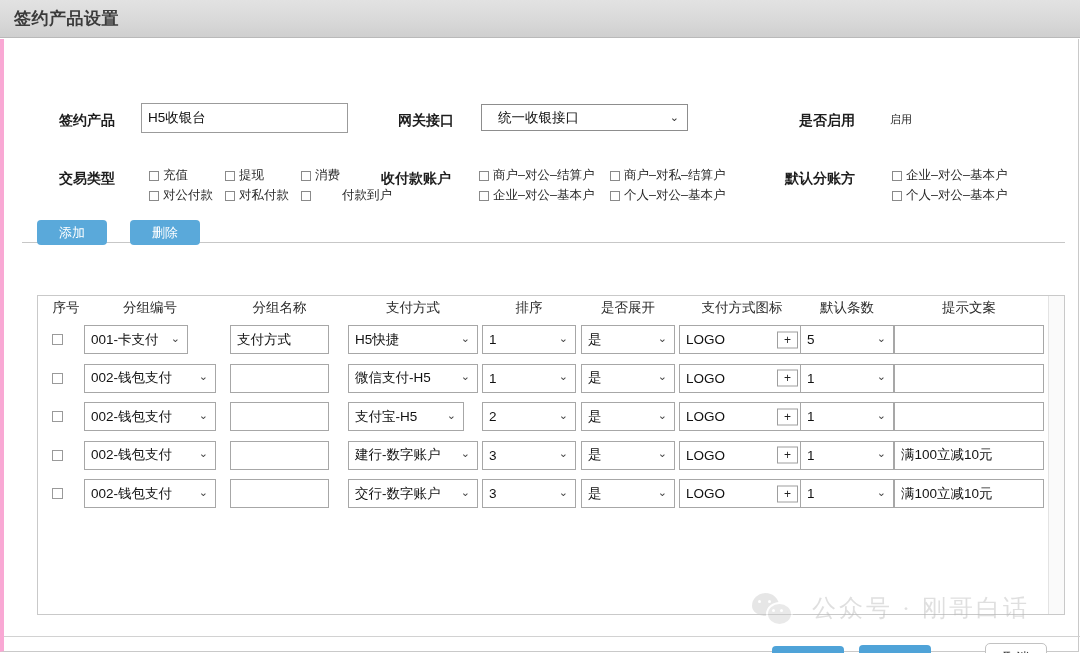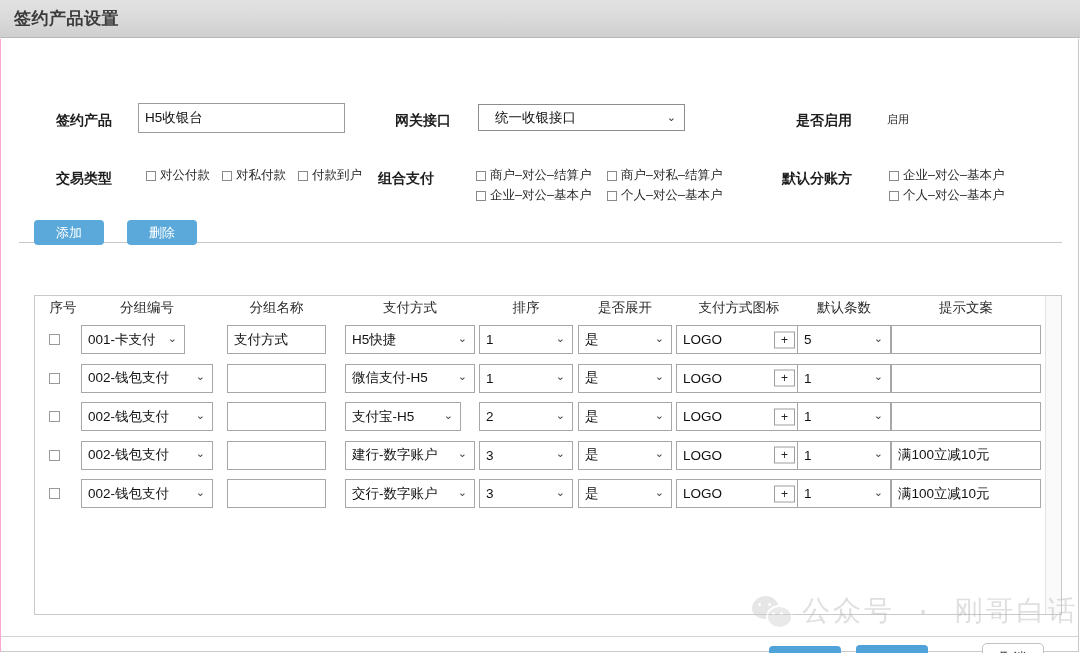--- a/index.html
+++ b/index.html
@@ -22,21 +22,21 @@
   .titlebar .title{
     padding-left:14px;
     font-size:17px;font-weight:bold;color:#3b3b3b;
     letter-spacing:.5px;
   }
 
   
   .frame{
     position:absolute;left:0;top:39px;
     width:1079px;height:613px;
-    border-left:1px solid #f9a8d4;
+    border-left:4px solid #f9a8d4;
     border-right:1px solid #c9c9c9;
     border-bottom:1px solid #c9c9c9;
     box-sizing:border-box;
     background:#fff;
   }
   .fld-label{
     font-weight:bold;font-size:14px;color:#1d1d1d;
     position:absolute;white-space:nowrap;
   }
   .txtbox{
@@ -160,23 +160,24 @@
   }
 
   
   .watermark{
     position:absolute;left:752px;top:592px;
     display:flex;align-items:center;
     pointer-events:none;user-select:none;
     opacity:.45;
   }
   .wm-text{
-    font-size:28px;color:#b9b9b9;letter-spacing:3px;
-    font-family:Liberation Mono, monospace;
+    font-size:24px;color:#b9b9b9;letter-spacing:3px;
+    font-family:Liberation Serif, serif;
     white-space:nowrap;
+    margin-left:10px;
   }
   .wm-logo{
     position:relative;width:42px;height:30px;margin-right:8px;flex:0 0 auto;
   }
   .wm-logo .b1{
     position:absolute;left:0;top:0;width:27px;height:23px;
     border-radius:50% 50% 50% 50%/55% 55% 45% 45%;
     background:#c9c9c9;
   }
   .wm-logo .b2{
@@ -207,34 +208,48 @@
   </div>
 
   <div class="fld-label" style="left:795px;top:73px;">是否启用</div>
   <div class="plain-val" style="left:886px;top:73px;">启用</div>
 
   <div class="fld-label" style="left:55px;top:131px;">交易类型</div>
   <div class="cbgroup" id="txn-types" style="left:145px;top:128px;">
       <div class="grow">
         <div class="cbitem" style="width: 76px;">
           <span class="cbbox"></span>
+          <span class="cblabel">充值</span>
+        </div>
+        <div class="cbitem" style="width: 76px;">
+          <span class="cbbox"></span>
+          <span class="cblabel">提现</span>
+        </div>
+        <div class="cbitem" style="width: 76px;">
+          <span class="cbbox"></span>
+          <span class="cblabel">消费</span>
+        </div>
+      </div>
+      <div class="grow">
+        <div class="cbitem" style="width: 76px;">
+          <span class="cbbox"></span>
           <span class="cblabel">对公付款</span>
         </div>
         <div class="cbitem" style="width: 76px;">
           <span class="cbbox"></span>
           <span class="cblabel">对私付款</span>
         </div>
-        <div class="cbitem" style="width: 76px;">
+        <div class="cbitem" style="width: 76px; gap: 27px;">
           <span class="cbbox"></span>
           <span class="cblabel">付款到户</span>
         </div>
       </div>
     </div>
 
-  <div class="fld-label" style="left:377px;top:131px;">组合支付</div>
+  <div class="fld-label" style="left:377px;top:131px;">收付款账户</div>
   <div class="cbgroup" id="accounts" style="left:475px;top:128px;">
       <div class="grow">
         <div class="cbitem" style="width: 131px;">
           <span class="cbbox"></span>
           <span class="cblabel">商户–对公–结算户</span>
         </div>
         <div class="cbitem" style="width: 131px;">
           <span class="cbbox"></span>
           <span class="cblabel">商户–对私–结算户</span>
         </div>

